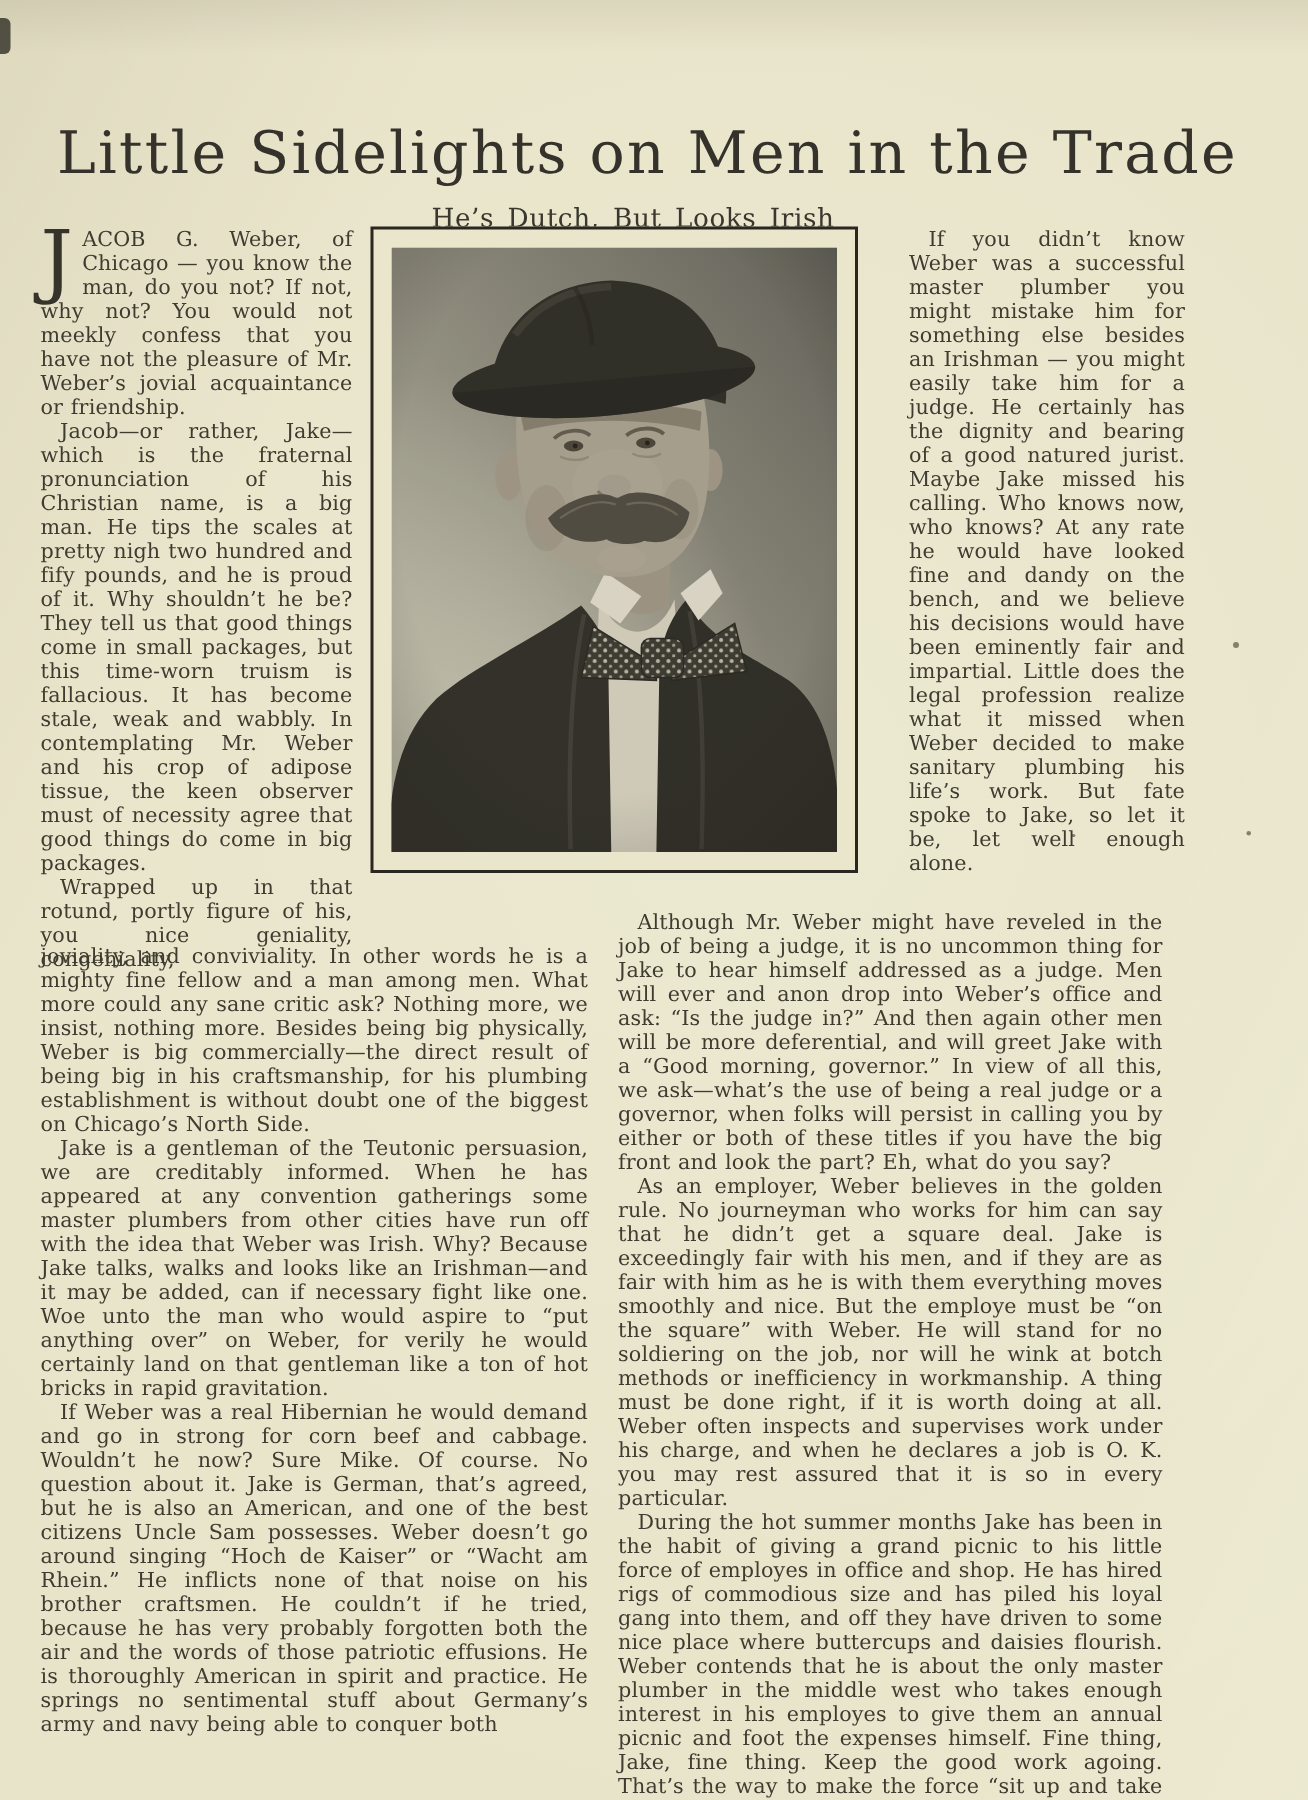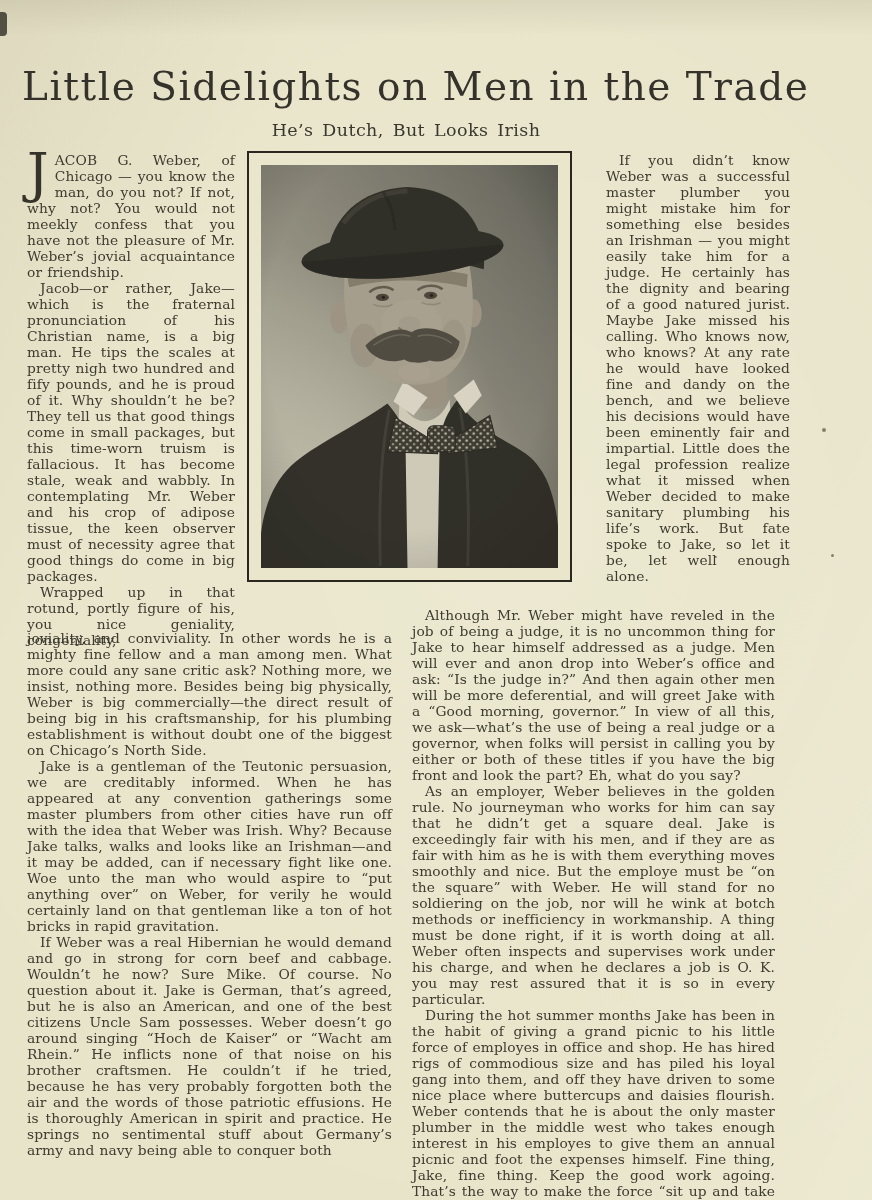--- a/index.html
+++ b/index.html
@@ -19,27 +19,27 @@
     position:absolute; left:0; top:12px; width:7px; height:24px;
     background:#3a382e; border-radius:0 4px 4px 0; opacity:.85;
   }
   .speck{ position:absolute; background:#6c6552; border-radius:50%; opacity:.8; }
   .speck.s1{ left:822px; top:428px; width:4px; height:4px; }
   .speck.s2{ left:831px; top:554px; width:3px; height:3px; }
   .speck.s3{ left:714px; top:556px; width:3px; height:2px; }
 
   .headline{
     position:absolute; left:22px; top:64px; width:768px;
-    font-size:39px; font-weight:normal; color:#34322a; margin:0;
+    font-size:39px; font-weight:normal; color:#34322a; margin:16px;
     letter-spacing:1.5px; white-space:nowrap;
     text-align:justify; text-align-last:justify;
   }
   .subhead{
     position:absolute; left:22px; top:120px; width:768px;
-    font-size:17.5px; font-weight:normal; color:#3a382e; margin:0;
+    font-size:17.5px; font-weight:normal; color:#3a382e; margin:16px;
     text-align:center; word-spacing:3px; letter-spacing:.4px;
   }
 
   .col{ position:absolute; text-align:justify; font-size:13.8px; line-height:16px;
         letter-spacing:.1px; word-spacing:.6px; }
   .col p{ margin:0; }
   .col p.indent{ text-indent:13px; }
 
   .col-left-top   { left:27px;  top:152px; width:208px; height:478px; }
   .col-right-top  { left:606px; top:152px; width:184px; height:470px; }

